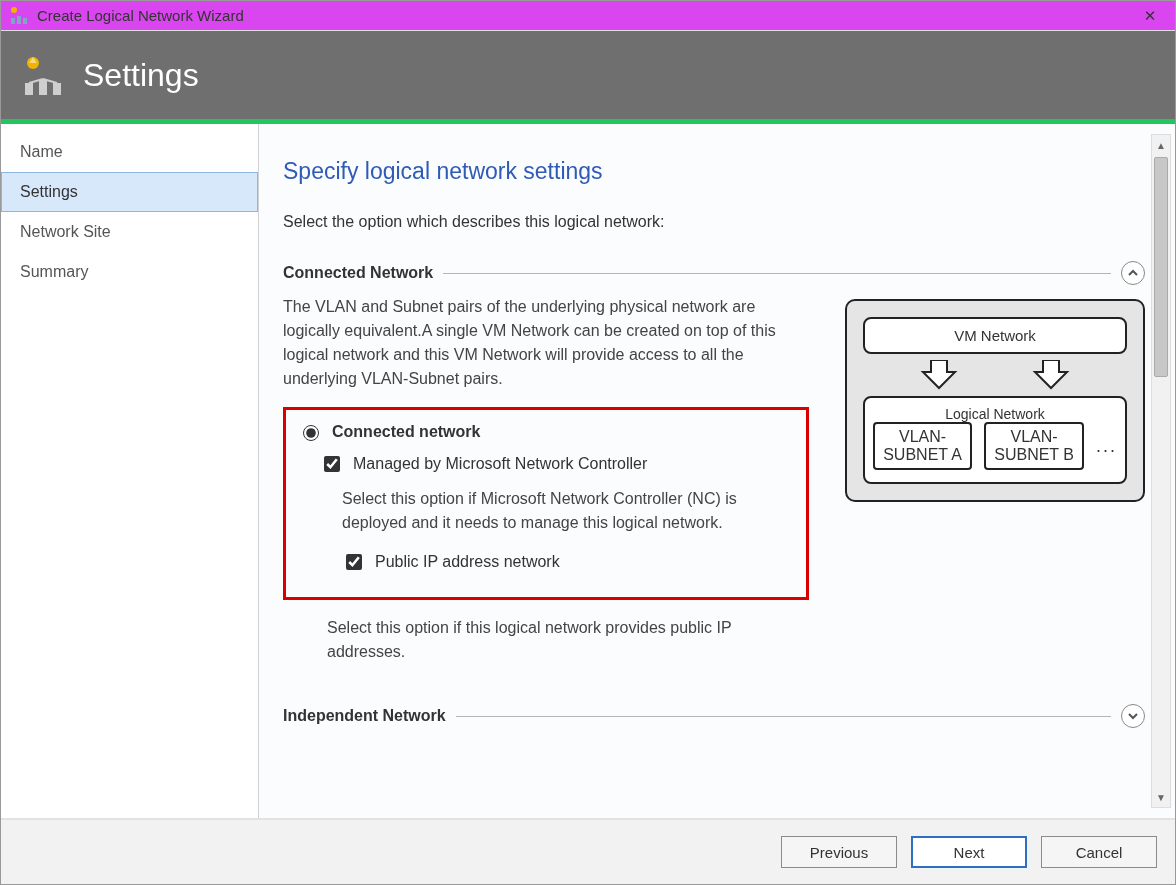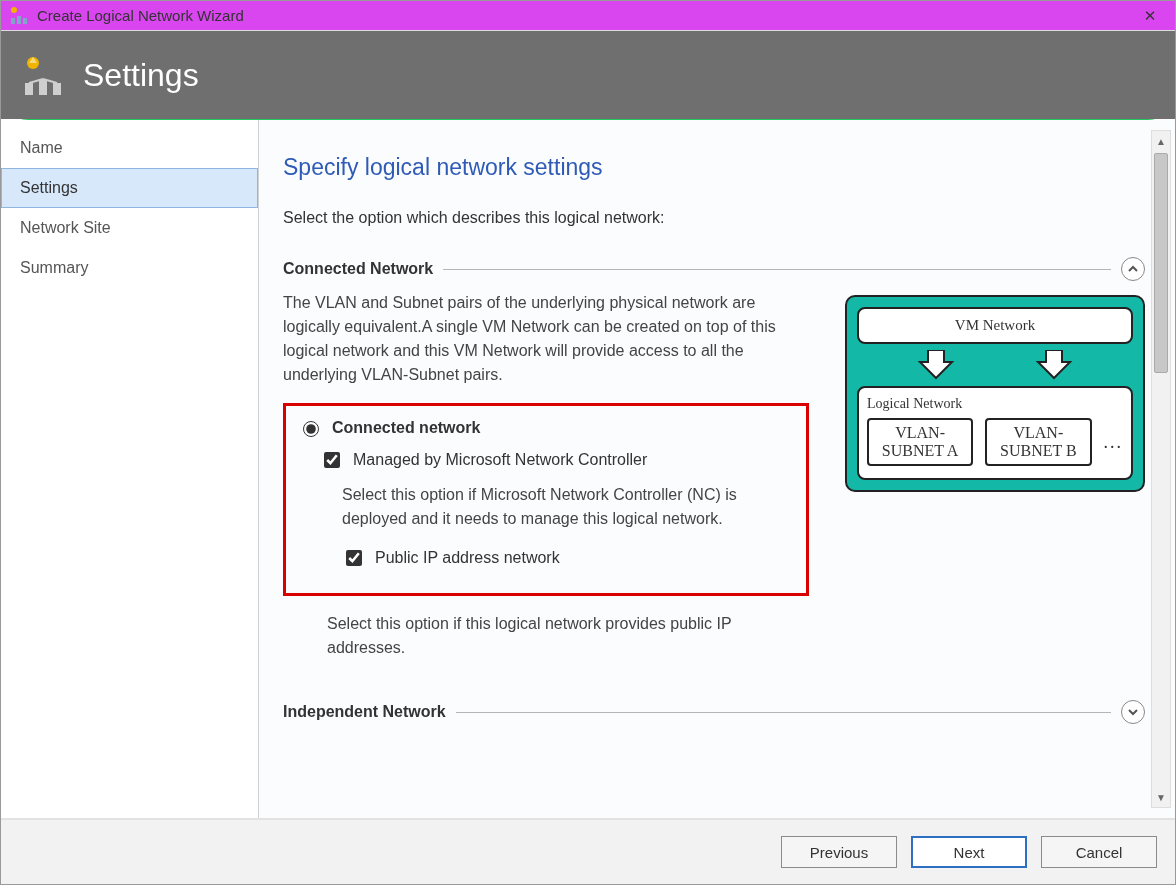--- a/index.html
+++ b/index.html
@@ -59,22 +59,21 @@
     margin:0;
     font-size: 32px;
     font-weight: 300;
   }
 
   
   .split {
     flex:1;
     display:flex;
     min-height:0;
-    border-top:1px solid #22c55e;
-    border-radius:27px;
+    border-top:5px solid #22c55e;
   }
 
   
   .sidebar {
     width: 258px;
     background: #fff;
     border-right:1px solid #d1d1d1;
     padding-top: 8px;
   }
   .sidebar-item {
@@ -169,24 +168,23 @@
 
   input[type=radio], input[type=checkbox] {
     width:16px; height:16px;
     accent-color:#333;
   }
 
   
   .diagram {
     border:2px solid #222;
     border-radius:10px;
-    padding:10px;
-    background:#14b8a6;
+    padding:16px;
+    background:#e5e5e5;
     margin-top:4px;
-    font-family:Liberation Serif, serif;
   }
   .diag-box {
     border:2px solid #222;
     border-radius:8px;
     text-align:center;
     padding:8px 0;
     font-size:15px;
     margin-bottom:6px;
     background:#fff;
   }
@@ -195,21 +193,21 @@
     margin:0 20px 6px 20px;
   }
   .diag-arrow { width:40px; height:30px; }
   .diag-logical {
     border:2px solid #222;
     border-radius:8px;
     padding:8px 8px 12px 8px;
     background:#fff;
   }
   .diag-logical-label {
-    text-align:left; font-size:14px; margin-bottom:6px;
+    text-align:center; font-size:14px; 
   }
   .diag-subs {
     display:flex; gap:12px; align-items:center;
     justify-content:center;
   }
   .diag-sub {
     border:2px solid #222;
     border-radius:4px;
     padding:4px 8px;
     font-size:16px;

